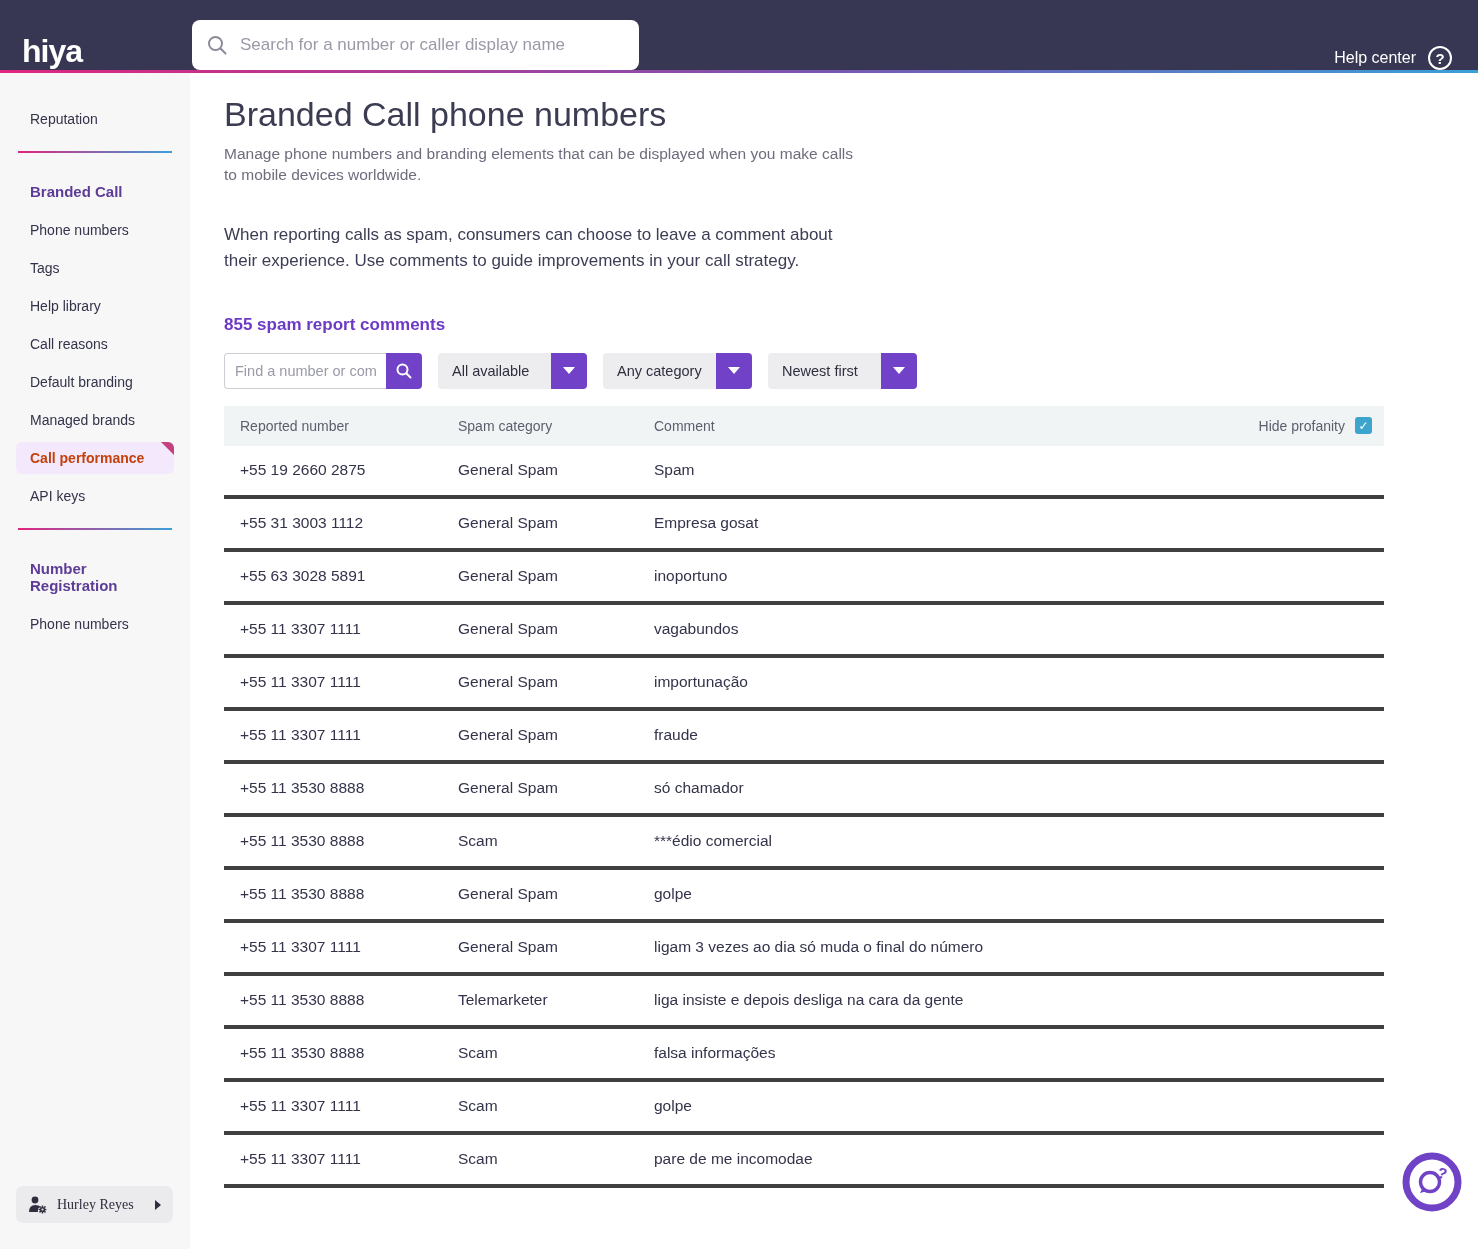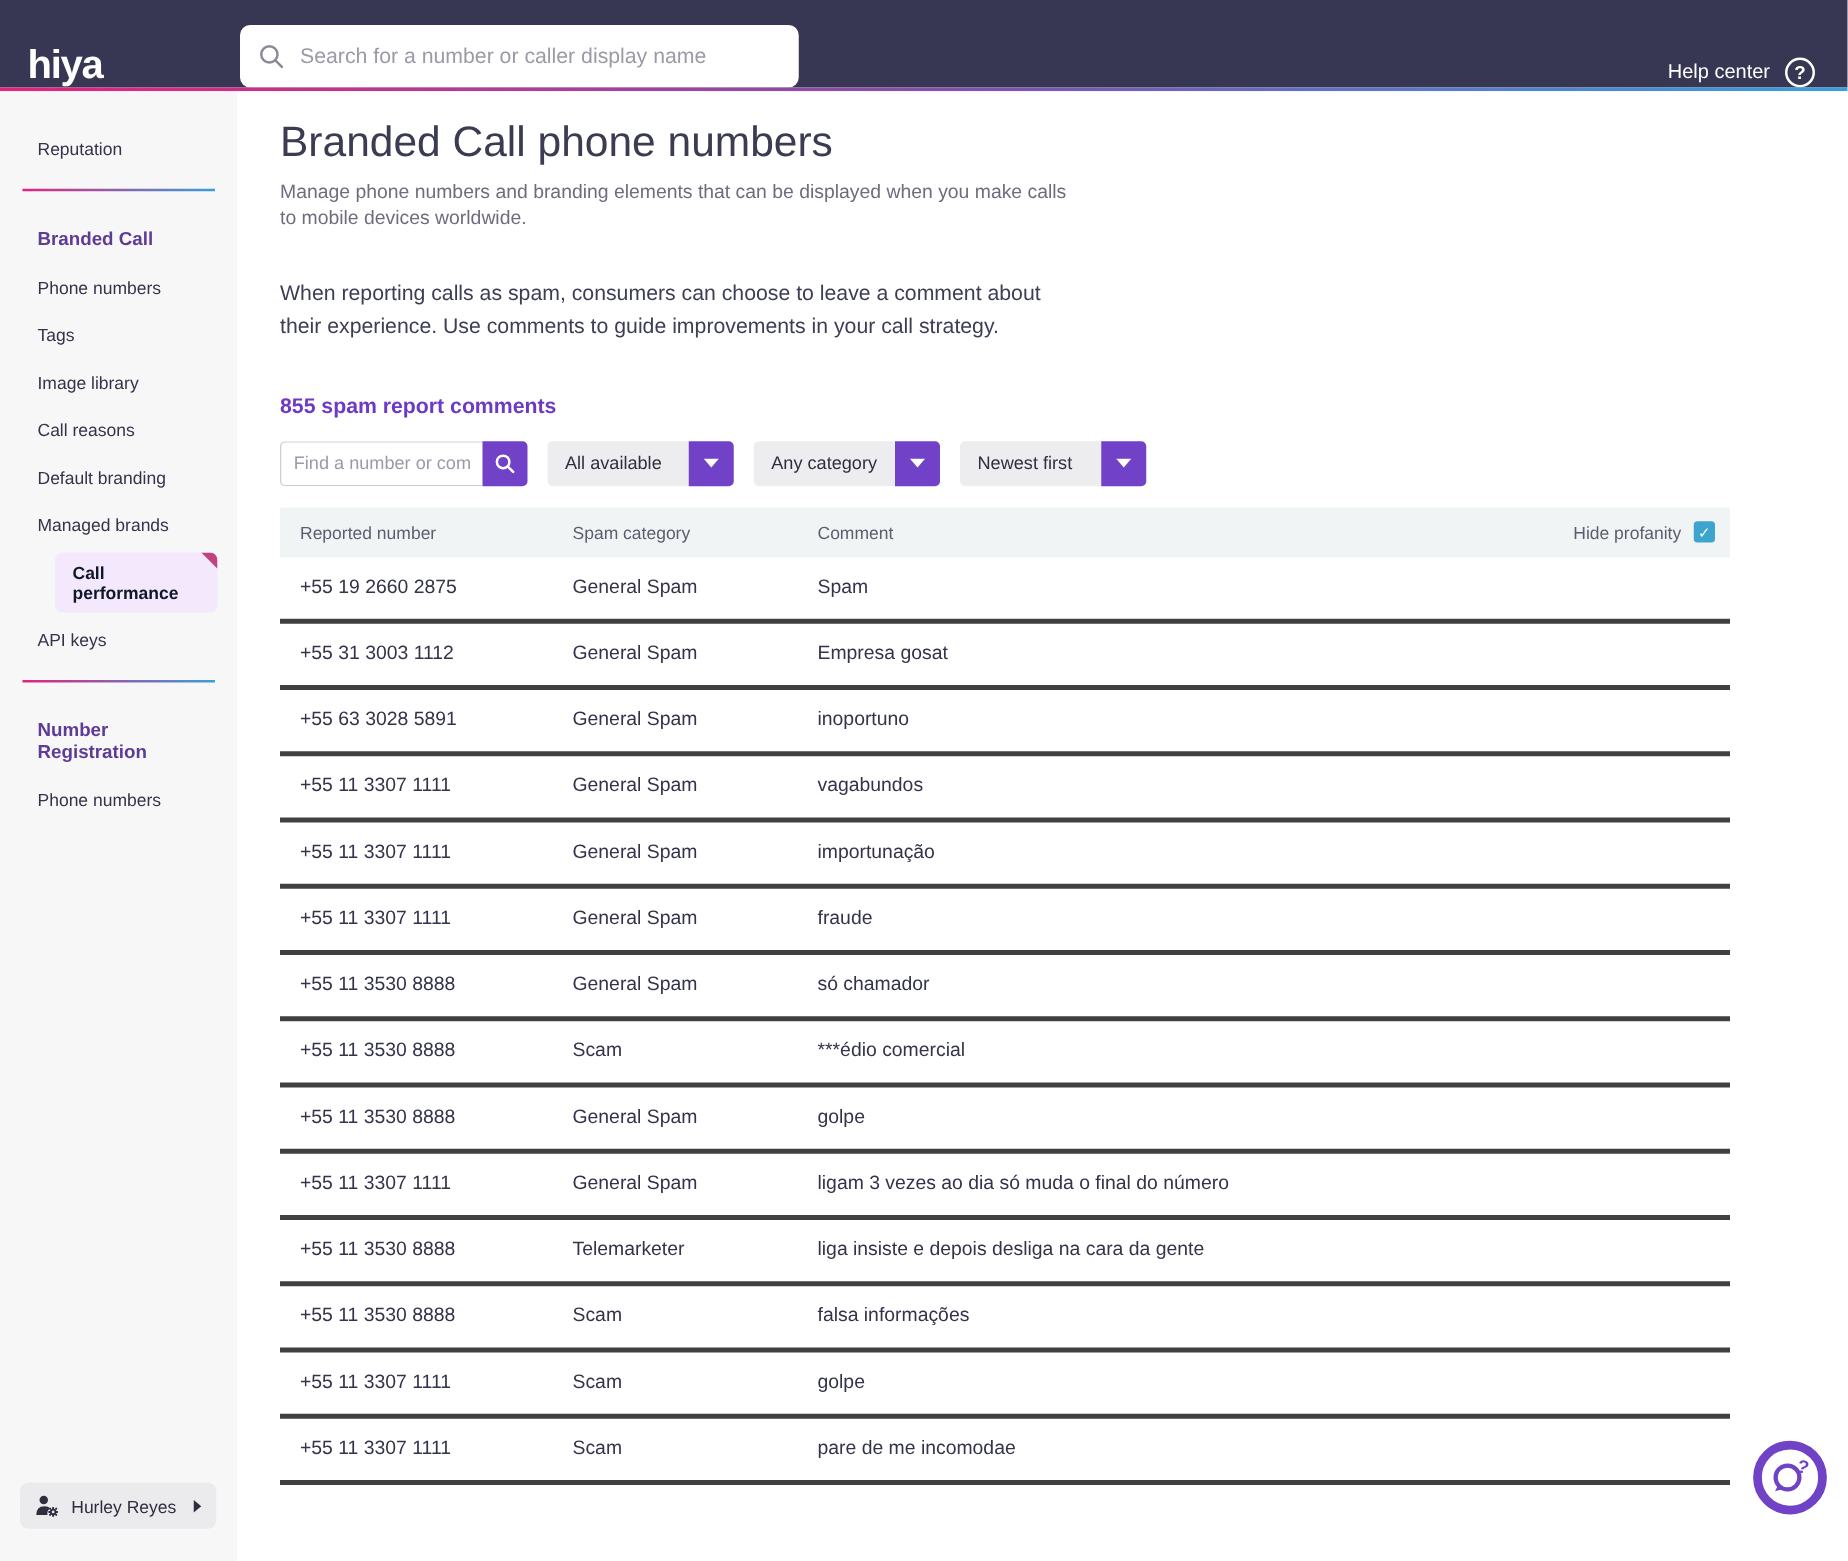--- a/index.html
+++ b/index.html
@@ -25,29 +25,29 @@
                border-radius:50%; display:flex; align-items:center; justify-content:center;
                font-size:15px; font-weight:bold; }
 
   
   .sidebar { position:absolute; top:73px; left:0; bottom:0; width:190px;
              background:#f7f7f8; padding:30px 16px 0 16px; font-size:14px; }
   .side-item { padding:8px 14px; color:#33334a; cursor:pointer; border-radius:6px;
                position:relative; margin-bottom:6px; }
   .side-heading { padding:8px 14px; color:#5d3c96; font-weight:bold; font-size:15px;
                   margin-bottom:6px; }
-  .side-item.active { background:#f3e8fc; color:#0f172a; font-weight:bold; overflow:hidden;margin-left:28px; }
+  .side-item.active { background:#f3e8fc; color:#c2410c; font-weight:bold; overflow:hidden; }
   .side-item.active .fold { position:absolute; top:0; right:0; width:0; height:0;
                border-top:13px solid #c2417e; border-left:13px solid transparent; }
   .side-divider { height:2px; border:none; margin:16px 2px 22px 2px;
                background:linear-gradient(90deg,#e0257e,#3a9fd9); }
   .user-pill { position:absolute; left:16px; bottom:26px; width:157px; height:37px;
                background:#ebebed; border-radius:7px; display:flex; align-items:center;
                padding:0 12px; cursor:pointer; }
-  .user-pill .uname { font-size:14px; color:#2e2e3f; margin-left:9px; }
+  .user-pill .uname { font-size:14px; color:#2e2e3f; margin-left:9px;font-family:Liberation Serif, serif; }
   .caret-right { margin-left:auto; width:0; height:0; border-left:6px solid #2e2e3f;
                border-top:5px solid transparent; border-bottom:5px solid transparent; }
 
   
   .main { position:absolute; top:73px; left:190px; right:0; bottom:0;
           padding:0 94px 0 34px; background:#fff; }
   h1.page-title { font-size:34px; font-weight:500; color:#3b3b52; margin-top:22px; }
   .subtitle { max-width:630px; font-size:15.5px; line-height:1.35; color:#6d6d7e; margin-top:10px; }
 
   .tabs { display:flex; margin-top:36px; border-bottom:1px solid #e7e7ea; }
@@ -109,21 +109,21 @@
 </header>
 <div class="grad-bar"></div>
 
 <aside class="sidebar">
   <div class="side-item">Reputation</div>
   <div id="side-sections">
       <div class="side-divider"></div>
       <div class="side-heading">Branded Call</div>
       <div class="side-item">Phone numbers</div>
       <div class="side-item">Tags</div>
-      <div class="side-item">Image library</div>
+      <div class="side-item">Help library</div>
       <div class="side-item">Call reasons</div>
       <div class="side-item">Default branding</div>
       <div class="side-item">Managed brands</div>
       <div class="side-item active">Call performance<i class="fold"></i></div>
       <div class="side-item">API keys</div>
       <div class="side-divider"></div>
       <div class="side-heading">Number Registration</div>
       <div class="side-item">Phone numbers</div>
     </div>
   <div class="user-pill">

